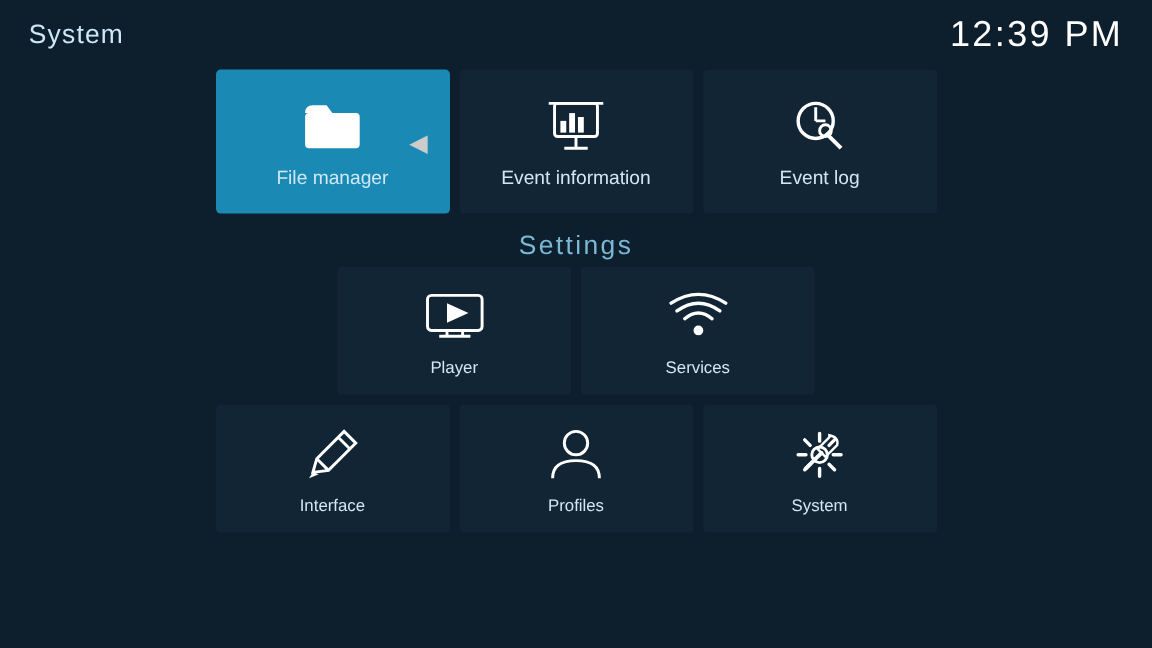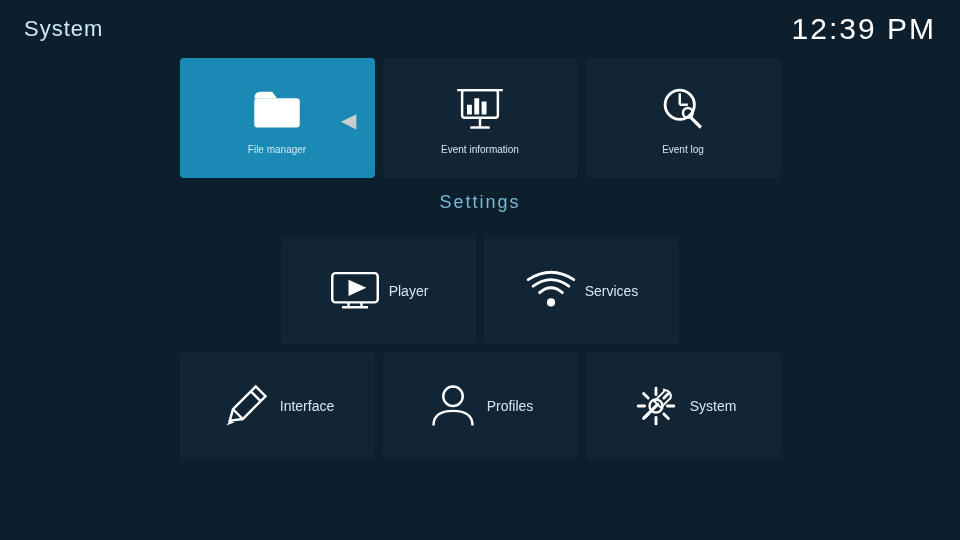--- a/index.html
+++ b/index.html
@@ -57,51 +57,51 @@
       justify-content: center;
       cursor: pointer;
       gap: 10px;
     }
 
     .top-item.selected {
       background: #1a8ab5;
     }
 
     .top-item .label {
-      font-size: 10px;
+      font-size: 16px;
       color: #d0e8f5;
       text-align: center;
     }
 
     
     #settings-label {
       text-align: center;
-      font-size: 18px;
+      font-size: 22px;
       font-weight: 300;
       color: #7ab8d4;
-      margin: 14px 0 24px 0;
+      margin: 14px 0 4px 0;
       letter-spacing: 2px;
     }
 
     
     .grid-row {
       display: flex;
       justify-content: center;
       gap: 8px;
       padding: 0 80px;
       margin-bottom: 8px;
     }
 
     .grid-item {
       width: 195px;
       height: 107px;
       background: #122535;
       border-radius: 4px;
       display: flex;
-      flex-direction: row;
+      flex-direction: column;
       align-items: center;
       justify-content: center;
       cursor: pointer;
       gap: 8px;
     }
 
     .grid-item .label {
       font-size: 14px;
       color: #d0e8f5;
       text-align: center;

